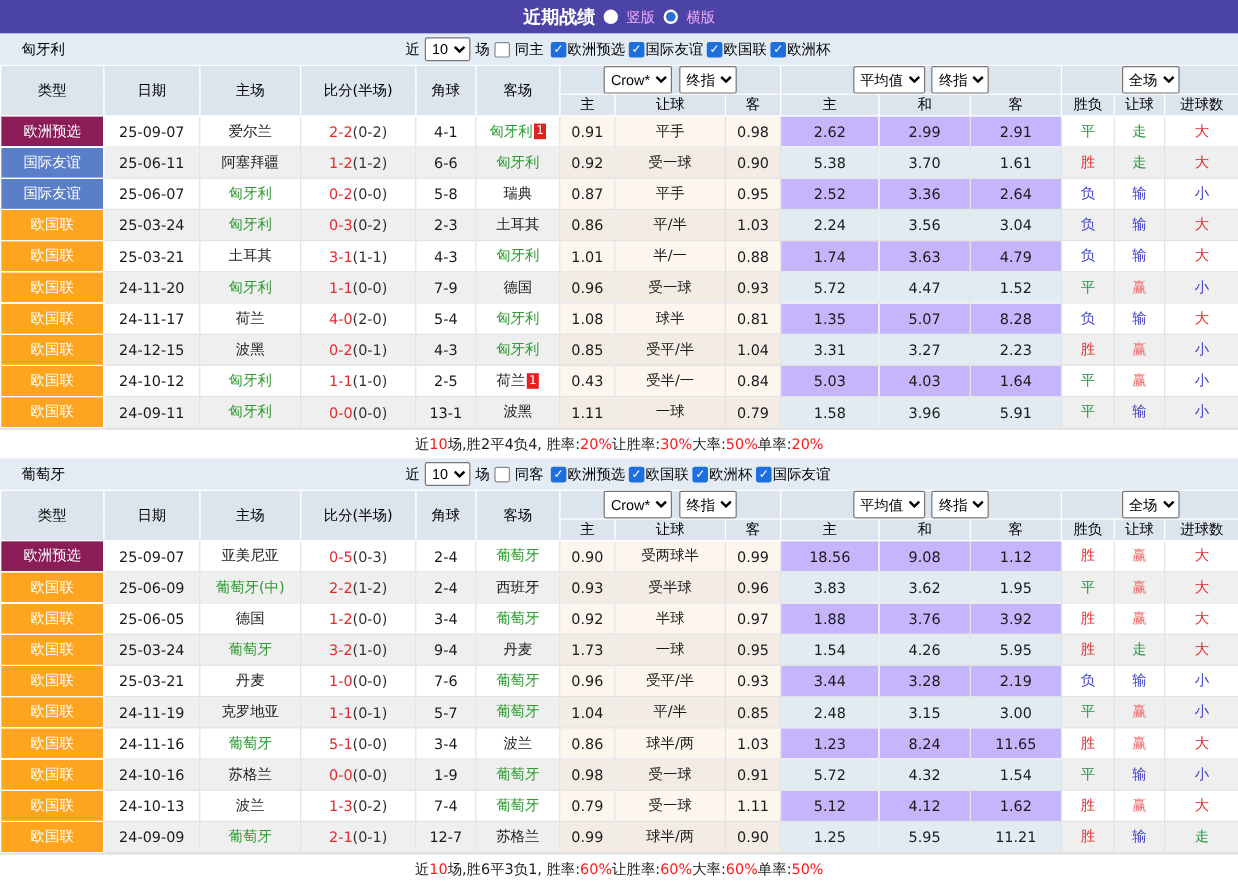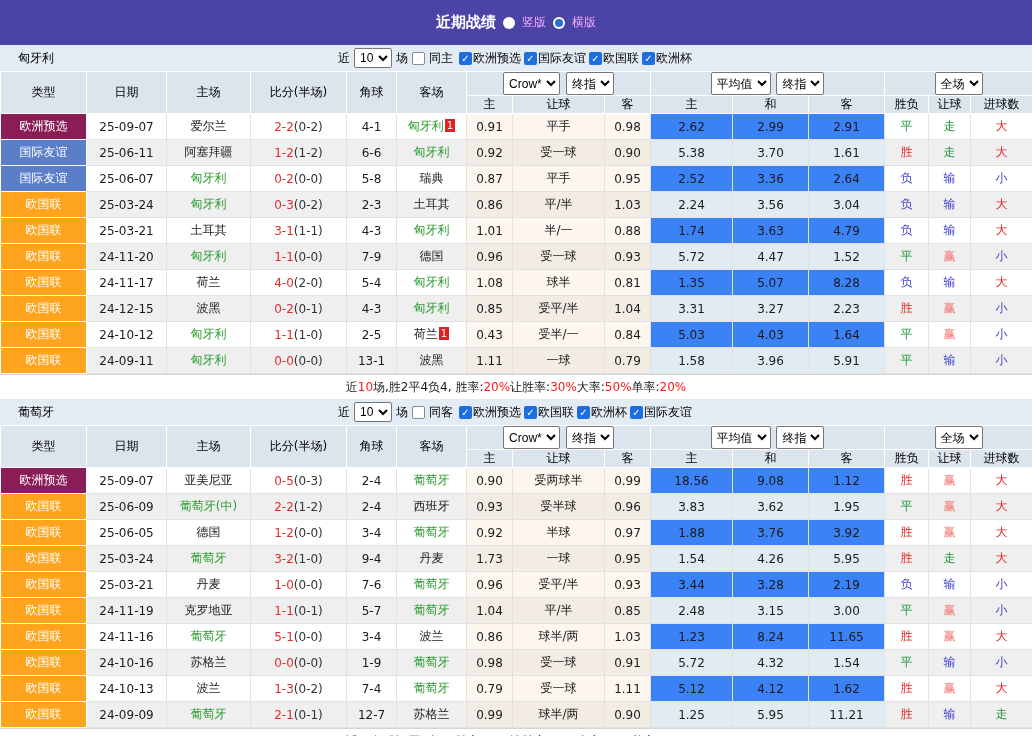--- a/index.html
+++ b/index.html
@@ -1,19 +1,19 @@
 <!DOCTYPE html>
 <html><head>
 <meta charset="utf-8">
 <style>
   * { box-sizing: border-box; }
   body { margin:0; background:#fff; font-family:"DejaVu Sans","Liberation Sans",sans-serif; }
   .page { width:1032px; border-bottom:1px solid #8a97a5; }
 
-  .titlebar { height:45px; background:#4c43a6; color:#fff; display:flex; align-items:center; justify-content:center; gap:7px; }
+  .titlebar { height:28px; background:#4c43a6; color:#fff; display:flex; align-items:center; justify-content:center; gap:7px; }
   .titlebar .title { font-weight:bold; font-size:15px; }
   .radio { width:12px; height:12px; border-radius:50%; background:#fff; display:inline-block; position:relative; cursor:pointer; }
   .radio.sel::after { content:""; position:absolute; left:2px; top:2px; width:8px; height:8px; border-radius:50%; background:#2a6fd6; }
   .radio-label { font-size:12px; color:#f0abfc; }
 
   .filter-row { position:relative; height:26px; background:#e3ecf4; display:flex; align-items:center; justify-content:center; font-size:12px; color:#000; }
   .team-name { position:absolute; left:18px; font-size:12px; color:#000; }
   .filter-controls { display:flex; align-items:center; gap:4px; }
   select { font-size:12px; height:20px; background:#fff; border:1px solid #767676; border-radius:2px; padding:0 1px; }
   .cb { width:13px; height:13px; display:inline-flex; align-items:center; justify-content:center; border-radius:2px; cursor:pointer; }
@@ -25,21 +25,21 @@
   table { border-collapse:collapse; table-layout:fixed; width:1032px; font-size:12px; }
   thead th { background:#dce5ed; border:1px solid #fff; font-weight:normal; color:#000; padding:0; white-space:nowrap; }
   thead tr.hrow1 th { height:23px; }
   thead tr.hrow2 th { height:18px; }
   thead .selcell select { height:23px; margin:0 1px; }
   tbody td { border:1px solid #e2e2e2; text-align:center; height:26px; padding:0; color:#1a1a1a; white-space:nowrap; overflow:hidden; }
   tr.odd td { background:#fff; }
   tr.even td { background:#efefef; }
   tr.odd td.crow { background:#fdf6ef; }
   tr.even td.crow { background:#f3ece5; }
-  tr.odd td.avg { background:#3b82f6;text-align:center; }
+  tr.odd td.avg { background:#c4b5fd;text-align:center; }
   tr.even td.avg { background:#e1ecf2; }
   td.type { color:#fff; border-color:#fff; font-size:12px; }
   .green { color:#2e9d32; }
   .ft { color:#e22b2b; }
   .ht { color:#333; }
   .badge1 { background:#e41f1f; color:#fff; font-size:10px; line-height:13px; padding:0 2px; display:inline-block; margin-left:1px; vertical-align:1px; }
   .c-r { color:#e22b2b; }
   .c-p { color:#f0716d; }
   .c-g { color:#22963c; }
   .c-b { color:#4343cb; }

